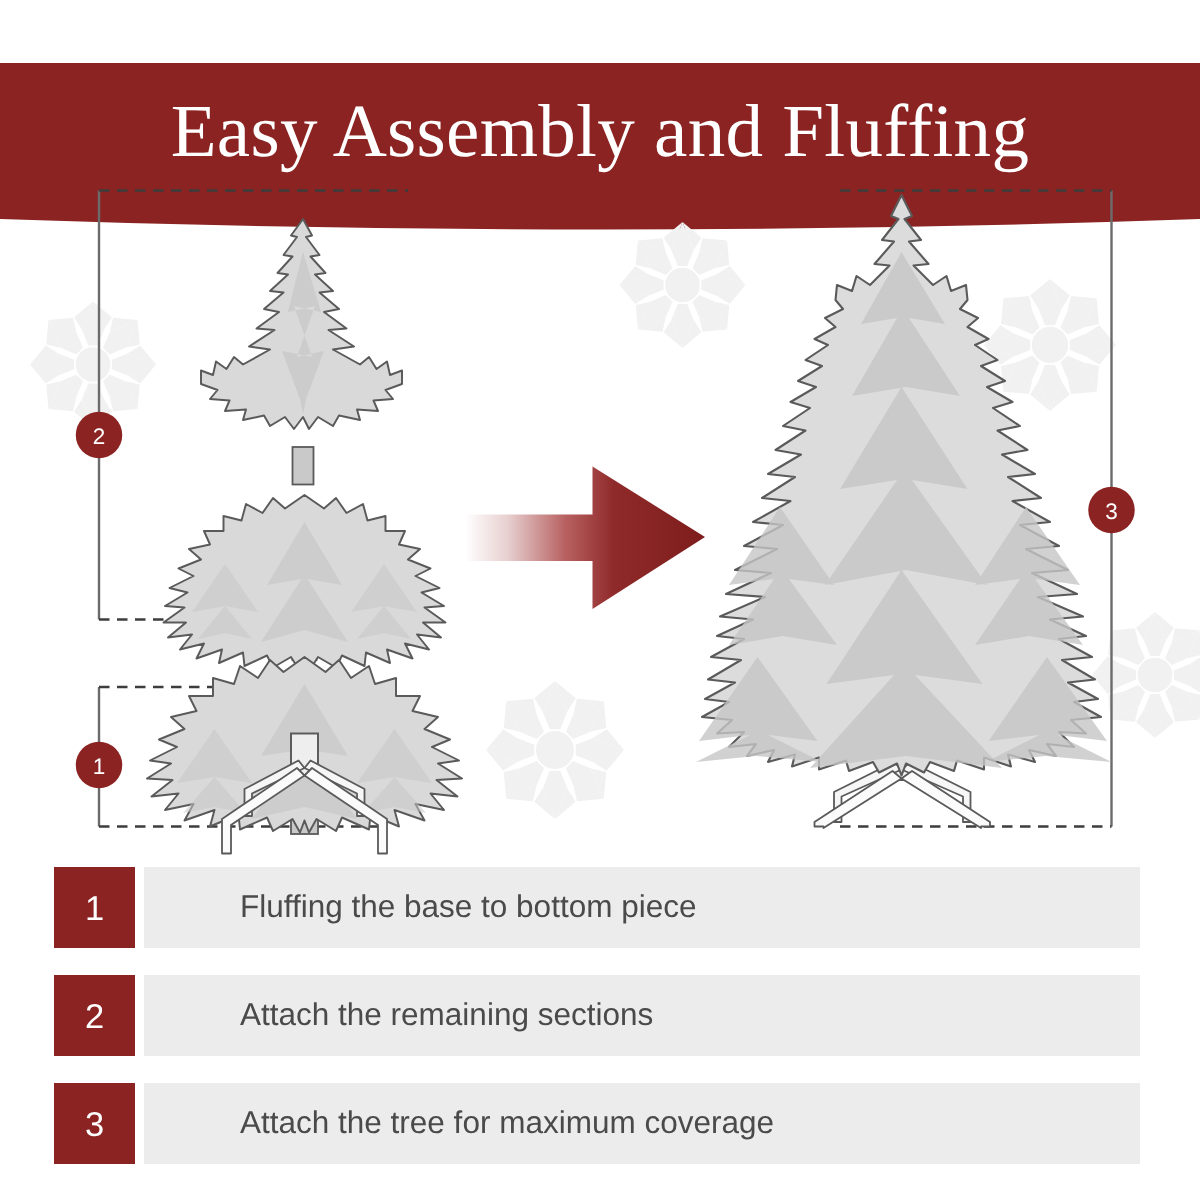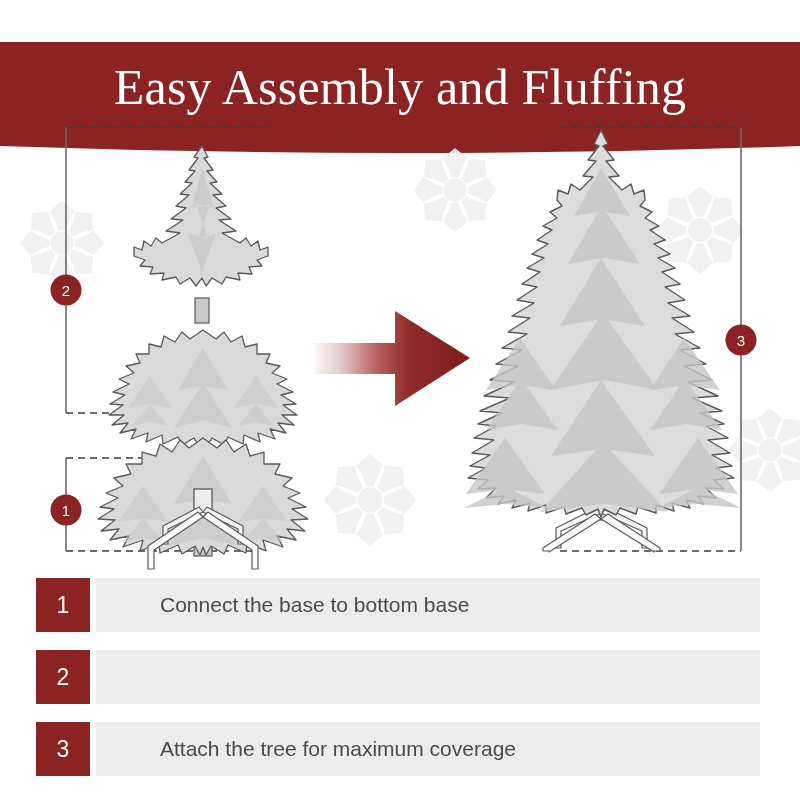--- a/index.html
+++ b/index.html
@@ -282,26 +282,27 @@
       </g>
 
     </svg>
   </div>
 
   <div id="legend">
 
     <div class="legend-row r0">
       <div class="legend-bar"></div>
       <div class="legend-num">1</div>
-      <div class="legend-text">Connect the base to bottom base</div>
+      <div class="legend-text">Fluffing the base to bottom piece</div>
     </div>
 
     <div class="legend-row r1">
       <div class="legend-bar"></div>
       <div class="legend-num">2</div>
+      <div class="legend-text">Attach the remaining sections</div>
     </div>
 
     <div class="legend-row r2">
       <div class="legend-bar"></div>
       <div class="legend-num">3</div>
       <div class="legend-text">Attach the tree for maximum coverage</div>
     </div>
 
   </div>
 

